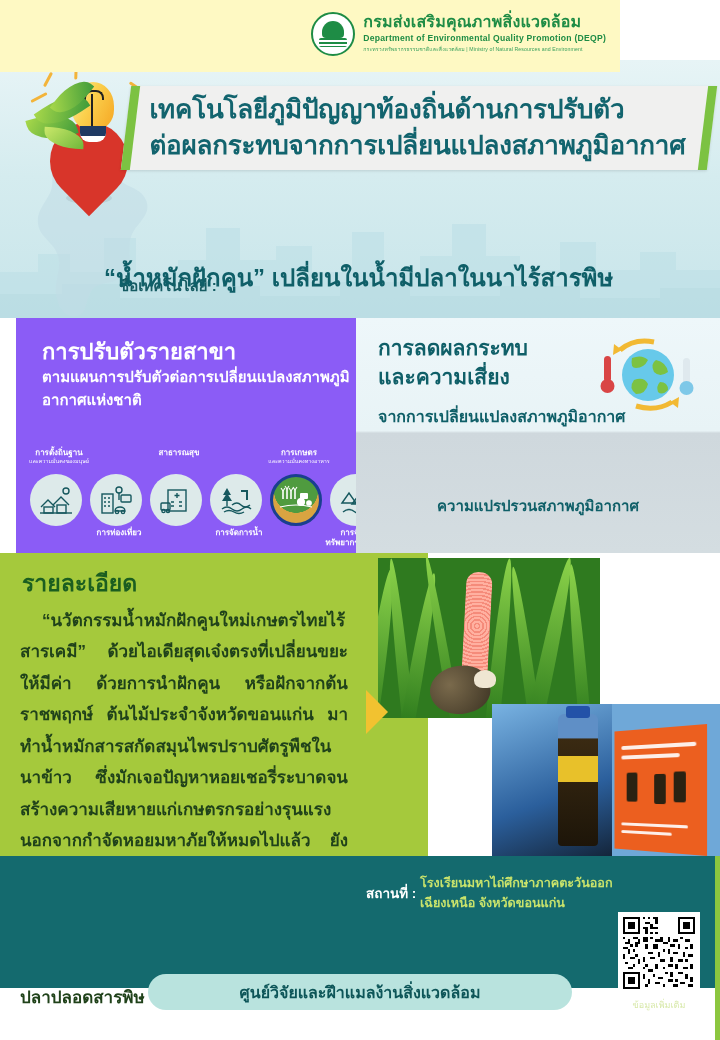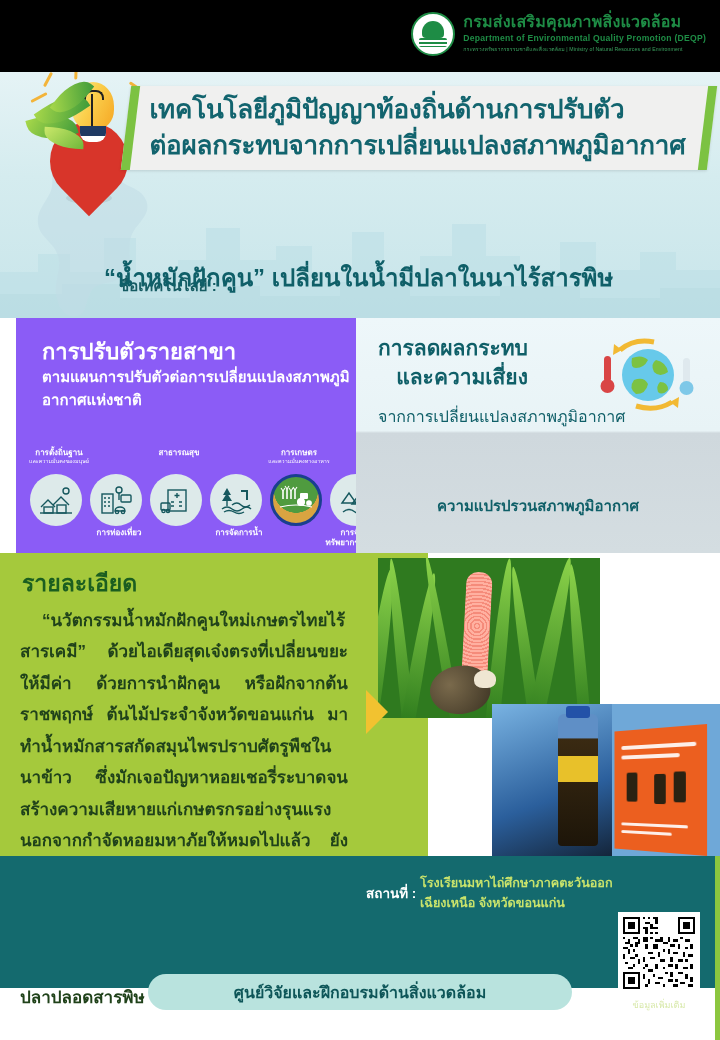--- a/index.html
+++ b/index.html
@@ -8,22 +8,22 @@
     width: 720px; height: 1040px;
     font-family: "Liberation Sans", "DejaVu Sans", sans-serif;
     background: #ffffff;
     overflow: hidden;
     position: relative;
   }
   .poster { position: relative; width: 720px; height: 1040px; overflow: hidden; background:#fff; }
 
   
   .header {
-    position: absolute; top: 0; left: 0; width: 720px; height: 72px;
-    background: #000000; z-index: 30;
+    position: absolute; top: 0; left: 0; width: 620px; height: 72px;
+    background: #fef9c3; z-index: 30;
   }
   .dept-logo { position: absolute; right: 14px; top: 12px; display: flex; align-items: flex-start; gap: 8px; }
   .dept-seal {
     width: 44px; height: 44px; border-radius: 50%;
     background: #ffffff; border: 2px solid #1e8c45; position: relative; flex: 0 0 auto;
   }
   .dept-seal::before {
     content: ""; position: absolute; left: 50%; top: 7px; transform: translateX(-50%);
     width: 22px; height: 17px; border-radius: 11px 11px 4px 4px;
     background: #1e8c45;
@@ -122,22 +122,22 @@
   .ico-lbl-top { position: absolute; top: -26px; left: -8px; width: 74px; text-align: center; }
   .ico-lbl-bot { position: absolute; top: 54px; left: -12px; width: 82px; text-align: center; }
   .lbl-main { font-size: 8px; font-weight: bold; color: #ffffff; line-height: 1.2; }
   .lbl-sub { font-size: 5.4px; color: #ffffff; line-height: 1.2; }
 
   
   .miti-panel {
     position: absolute; left: 356px; top: 318px; width: 364px; height: 235px;
     background: linear-gradient(180deg,#eef7fa 0%, #e8f3f6 48%, #cfd8dd 49%, #d4dde1 100%);
   }
-  .miti-h1 { position: absolute; left: 22px; top: 16px; font-size: 21px; font-weight: bold; color: #0f5f68; line-height: 1.38; text-align: right; }
-  .miti-h2 { position: absolute; left: 22px; top: 86px; font-size: 16px; font-weight: normal; color: #0f5f68; }
+  .miti-h1 { position: absolute; left: 22px; top: 16px; font-size: 21px; font-weight: bold; color: #0f5f68; line-height: 1.38; }
+  .miti-h2 { position: absolute; left: 22px; top: 86px; font-size: 16px; font-weight: bold; color: #0f5f68; }
   .miti-var { position: absolute; left: 0; top: 176px; width: 364px; text-align: center; font-size: 15px; font-weight: bold; color: #0f5f68; }
   .globe-ico { position: absolute; right: 26px; top: 14px; width: 96px; height: 86px; }
 
   
   .details {
     position: absolute; left: 0; top: 553px; width: 428px; height: 390px;
     background: #a5c93c;
   }
   .details-h { position: absolute; left: 22px; top: 12px; font-size: 23px; font-weight: bold; color: #1b5e20; }
   .details-body {
@@ -434,21 +434,21 @@
     <div class="bottle"></div>
     <div class="bottle-cap"></div>
     <div class="bottle-lbl"></div>
   </div>
 
   <div class="footer-dark">
     <div class="place-lbl">สถานที่ :</div>
     <div class="place-val">โรงเรียนมหาไถ่ศึกษาภาคตะวันออกเฉียงเหนือ จังหวัดขอนแก่น</div>
 
     <div class="footer-pill">
-      <span>ศูนย์วิจัยและฝึกอบรมด้านสิ่งแวดล้อม</span>
+      <span>ศูนย์วิจัยและฝึาแมลง้านสิ่งแวดล้อม</span>
     </div>
 
     <div class="qr-box">
       <svg class="qr" viewBox="0 0 29 29" shape-rendering="crispEdges">
         <rect width="29" height="29" fill="#fff"></rect>
         <g fill="#000">
           <rect x="0" y="0" width="7" height="7"></rect>
             <rect x="1" y="1" width="5" height="5" fill="#fff"></rect>
             <rect x="2" y="2" width="3" height="3"></rect>
           <rect x="22" y="0" width="7" height="7"></rect>

